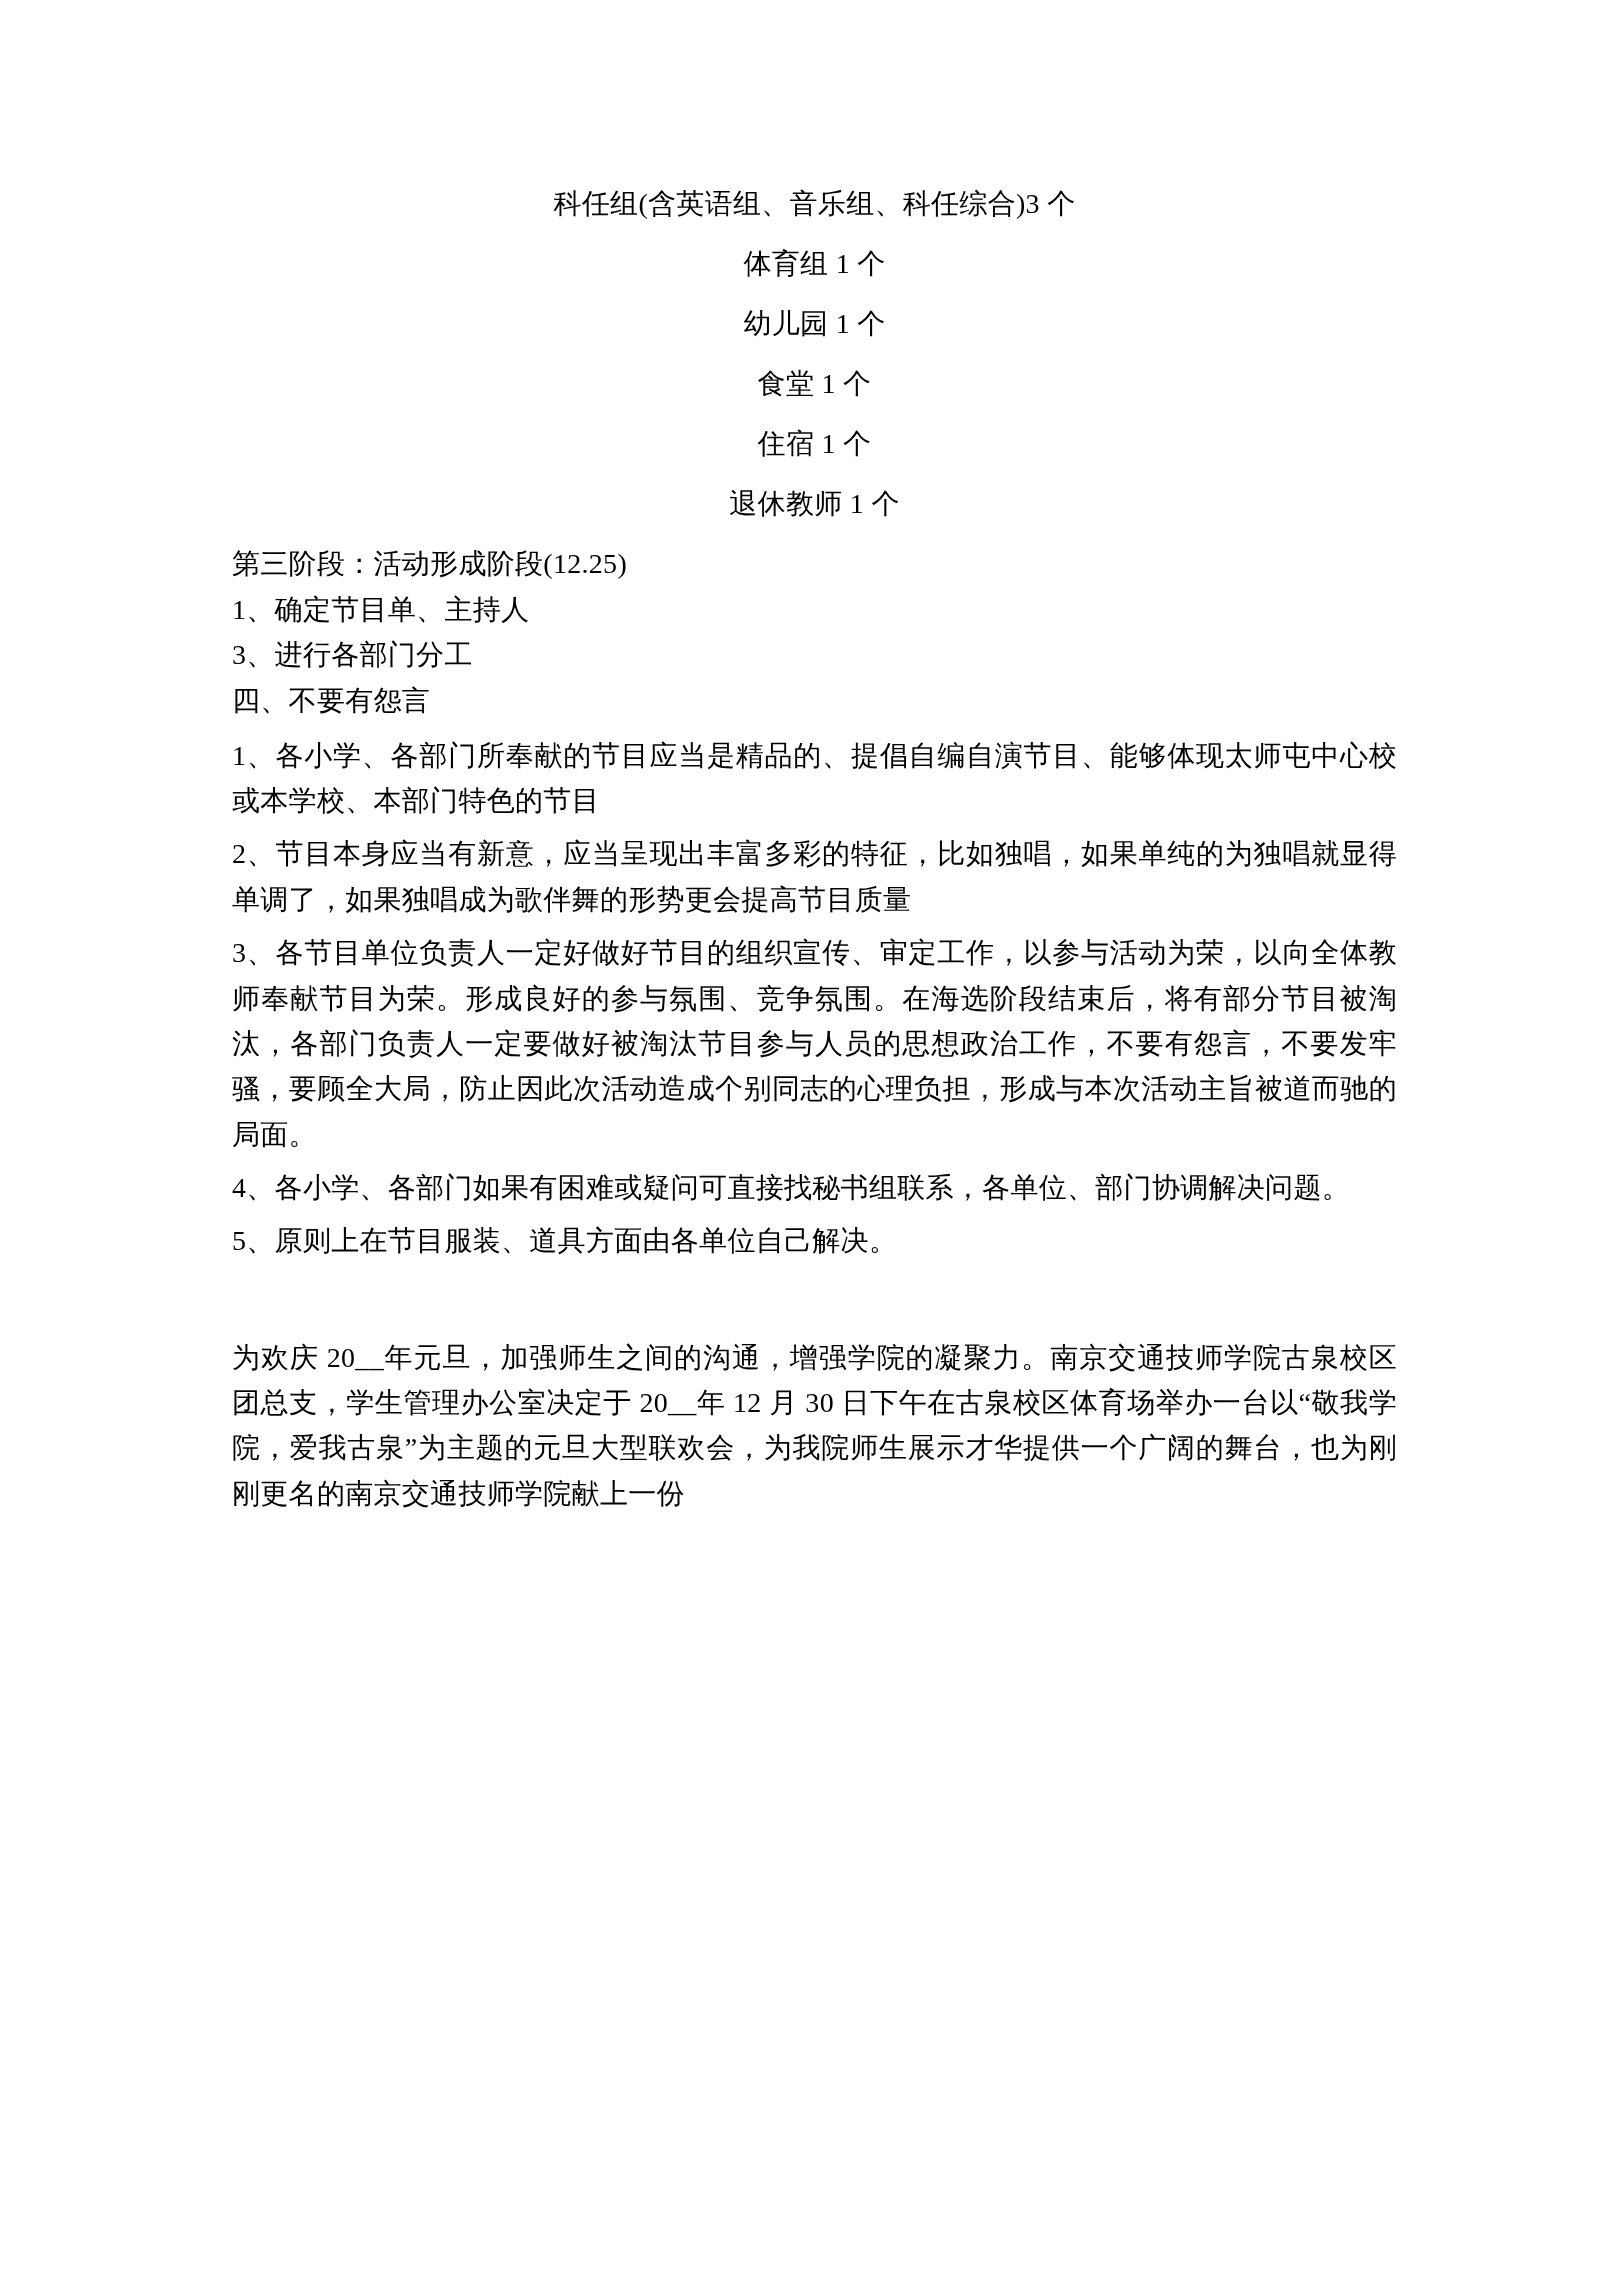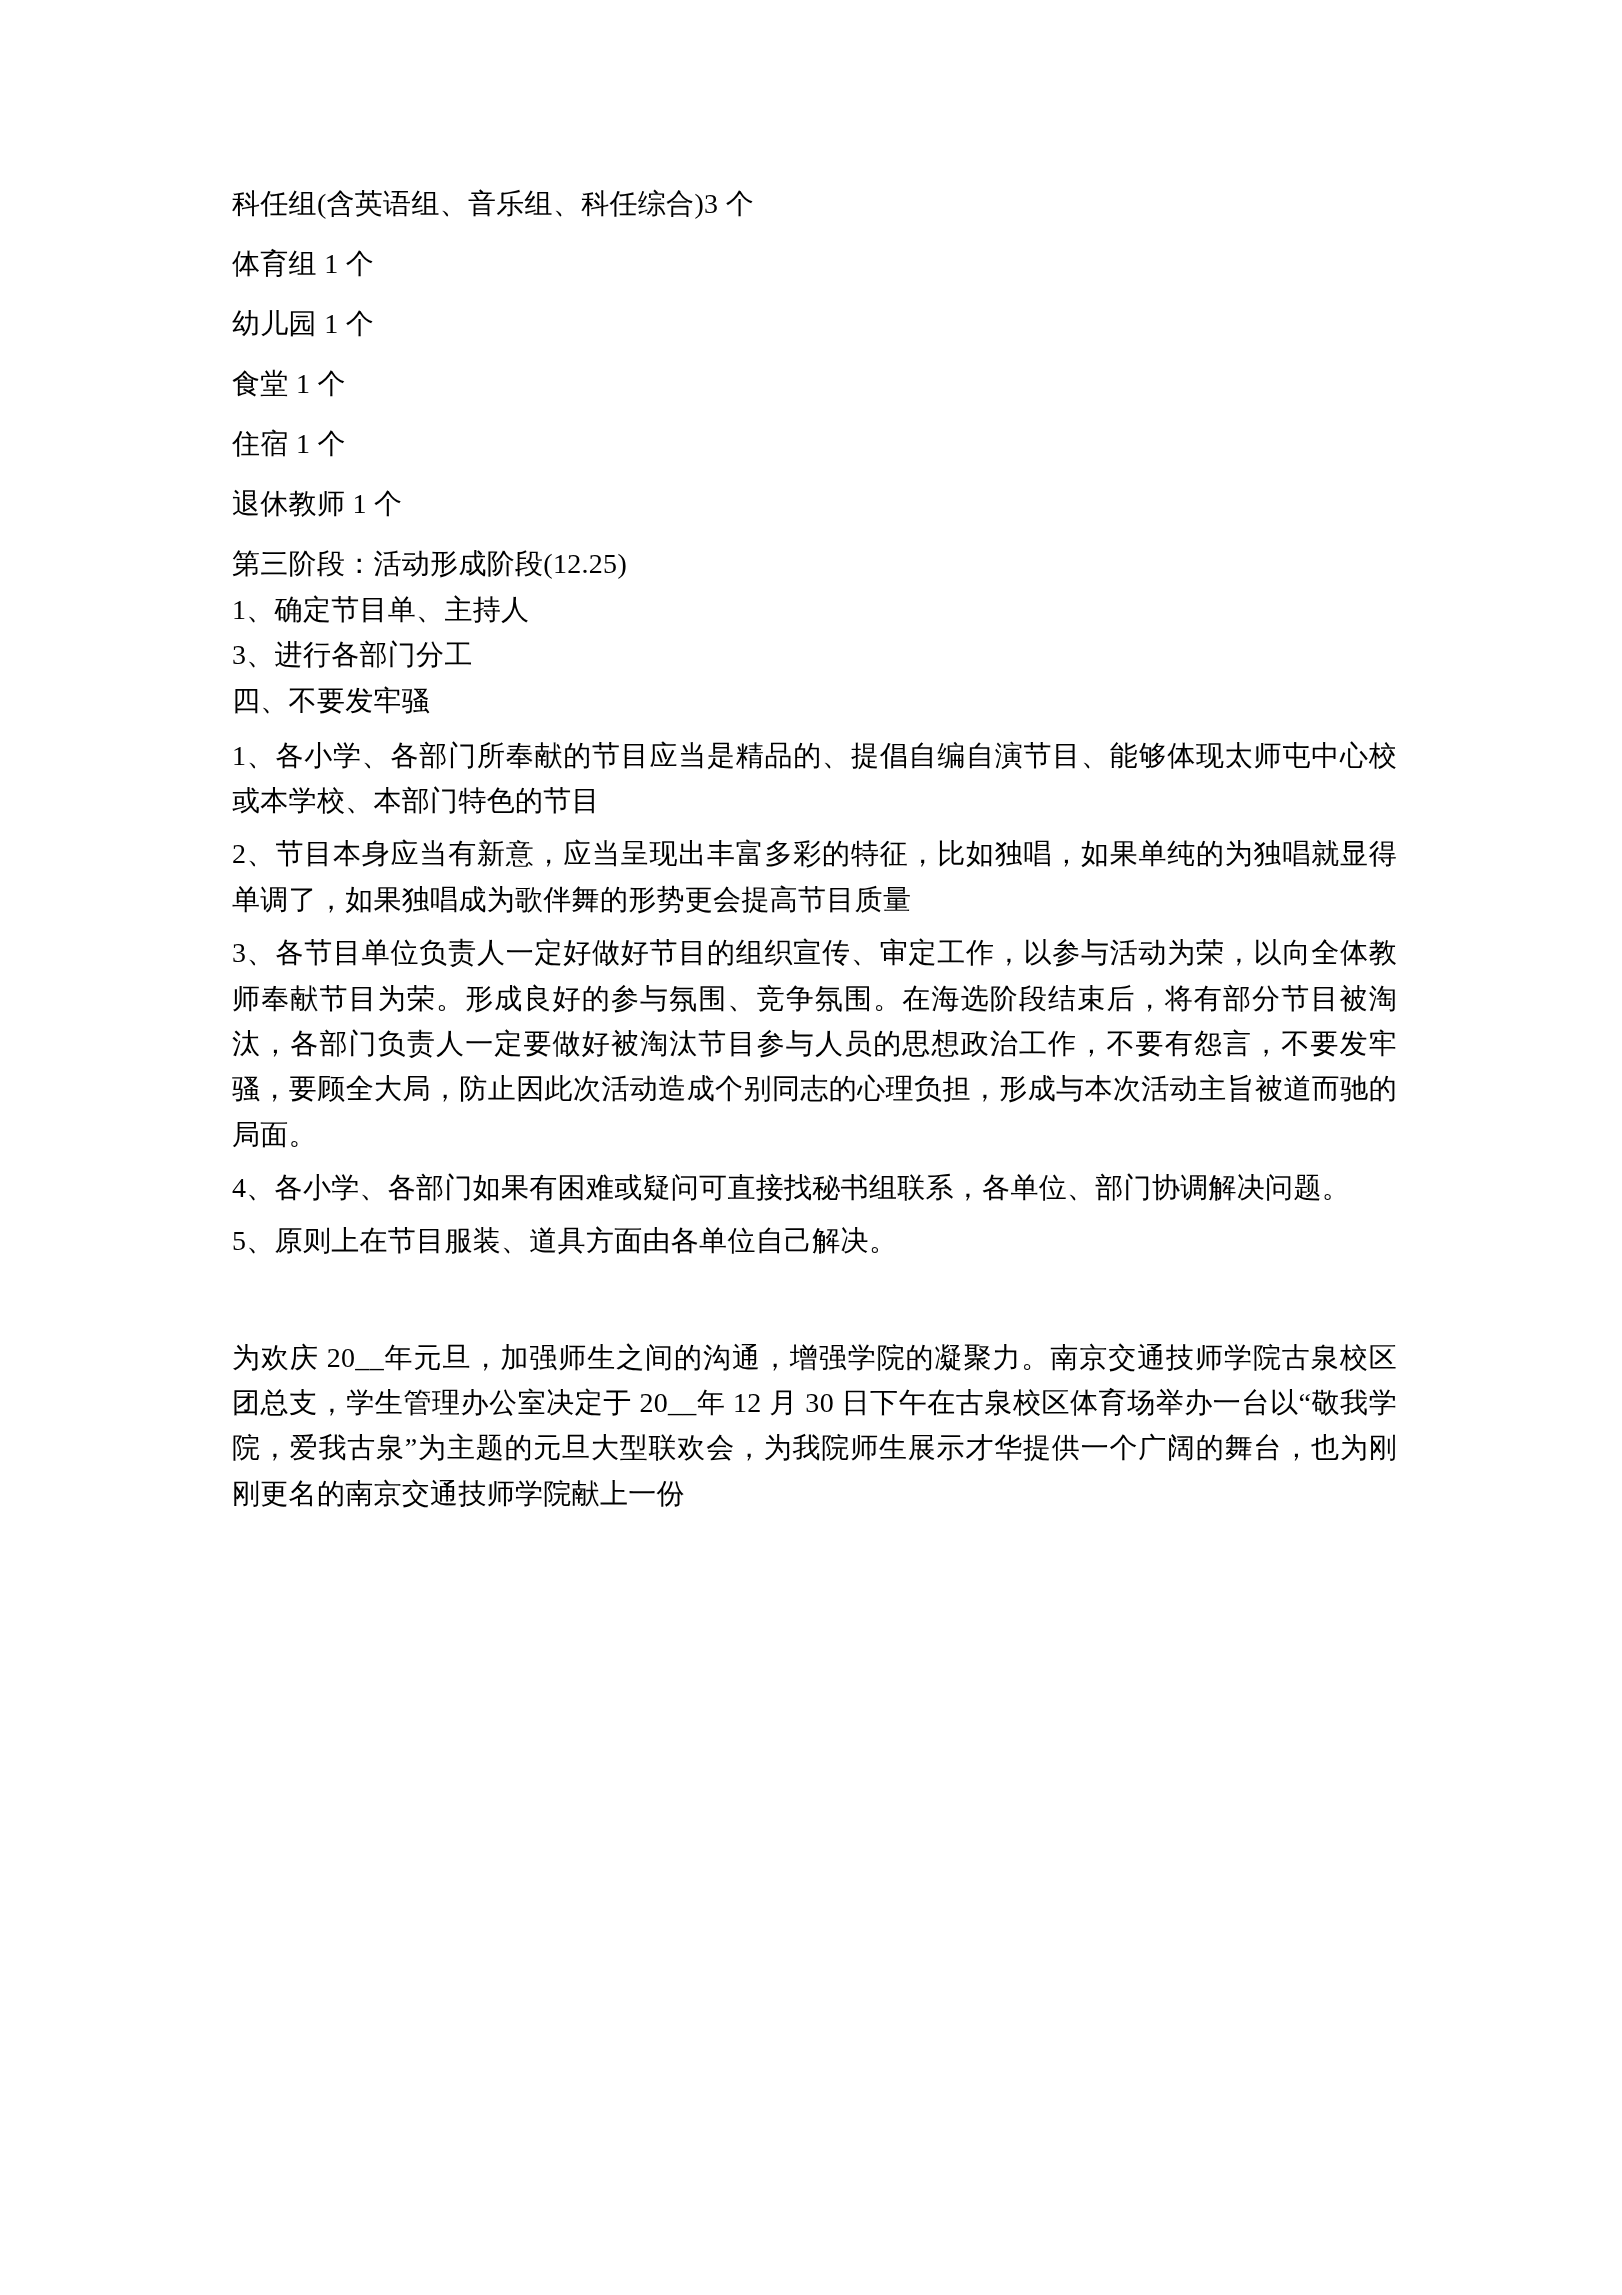--- a/index.html
+++ b/index.html
@@ -26,20 +26,21 @@
   .line {
     font-size: 28px;
     line-height: 1.0;
     margin: 0 0 0 0;
     white-space: pre-wrap;
     letter-spacing: 0.3px;
   }
   
   .loose {
     margin-bottom: 32px;
+    text-align: center;
   }
   
   .tight {
     margin-bottom: 17.7px;
   }
   .para {
     font-size: 28px;
     line-height: 1.62;
     margin: 8px 0 0 0;
     text-align: justify;
@@ -60,21 +61,21 @@
     <div class="line loose">科任组(含英语组、音乐组、科任综合)3 个</div>
     <div class="line loose">体育组 1 个</div>
     <div class="line loose">幼儿园 1 个</div>
     <div class="line loose">食堂 1 个</div>
     <div class="line loose">住宿 1 个</div>
     <div class="line loose">退休教师 1 个</div>
 
     <div class="line tight">第三阶段：活动形成阶段(12.25)</div>
     <div class="line tight">1、确定节目单、主持人</div>
     <div class="line tight">3、进行各部门分工</div>
-    <div class="line tight">四、不要发牢骚</div>
+    <div class="line tight">四、不要有怨言</div>
 
     <div class="para">1、各小学、各部门所奉献的节目应当是精品的、提倡自编自演节目、能够体现太师屯中心校或本学校、本部门特色的节目</div>
     <div class="para">2、节目本身应当有新意，应当呈现出丰富多彩的特征，比如独唱，如果单纯的为独唱就显得单调了，如果独唱成为歌伴舞的形势更会提高节目质量</div>
     <div class="para">3、各节目单位负责人一定好做好节目的组织宣传、审定工作，以参与活动为荣，以向全体教师奉献节目为荣。形成良好的参与氛围、竞争氛围。在海选阶段结束后，将有部分节目被淘汰，各部门负责人一定要做好被淘汰节目参与人员的思想政治工作，不要有怨言，不要发牢骚，要顾全大局，防止因此次活动造成个别同志的心理负担，形成与本次活动主旨被道而驰的局面。</div>
     <div class="para">4、各小学、各部门如果有困难或疑问可直接找秘书组联系，各单位、部门协调解决问题。</div>
     <div class="para">5、原则上在节目服装、道具方面由各单位自己解决。</div>
 
     <div class="gap-block"></div>
 
     <div class="para">为欢庆 20__年元旦，加强师生之间的沟通，增强学院的凝聚力。南京交通技师学院古泉校区团总支，学生管理办公室决定于 20__年 12 月 30 日下午在古泉校区体育场举办一台以“敬我学院，爱我古泉”为主题的元旦大型联欢会，为我院师生展示才华提供一个广阔的舞台，也为刚刚更名的南京交通技师学院献上一份</div>

